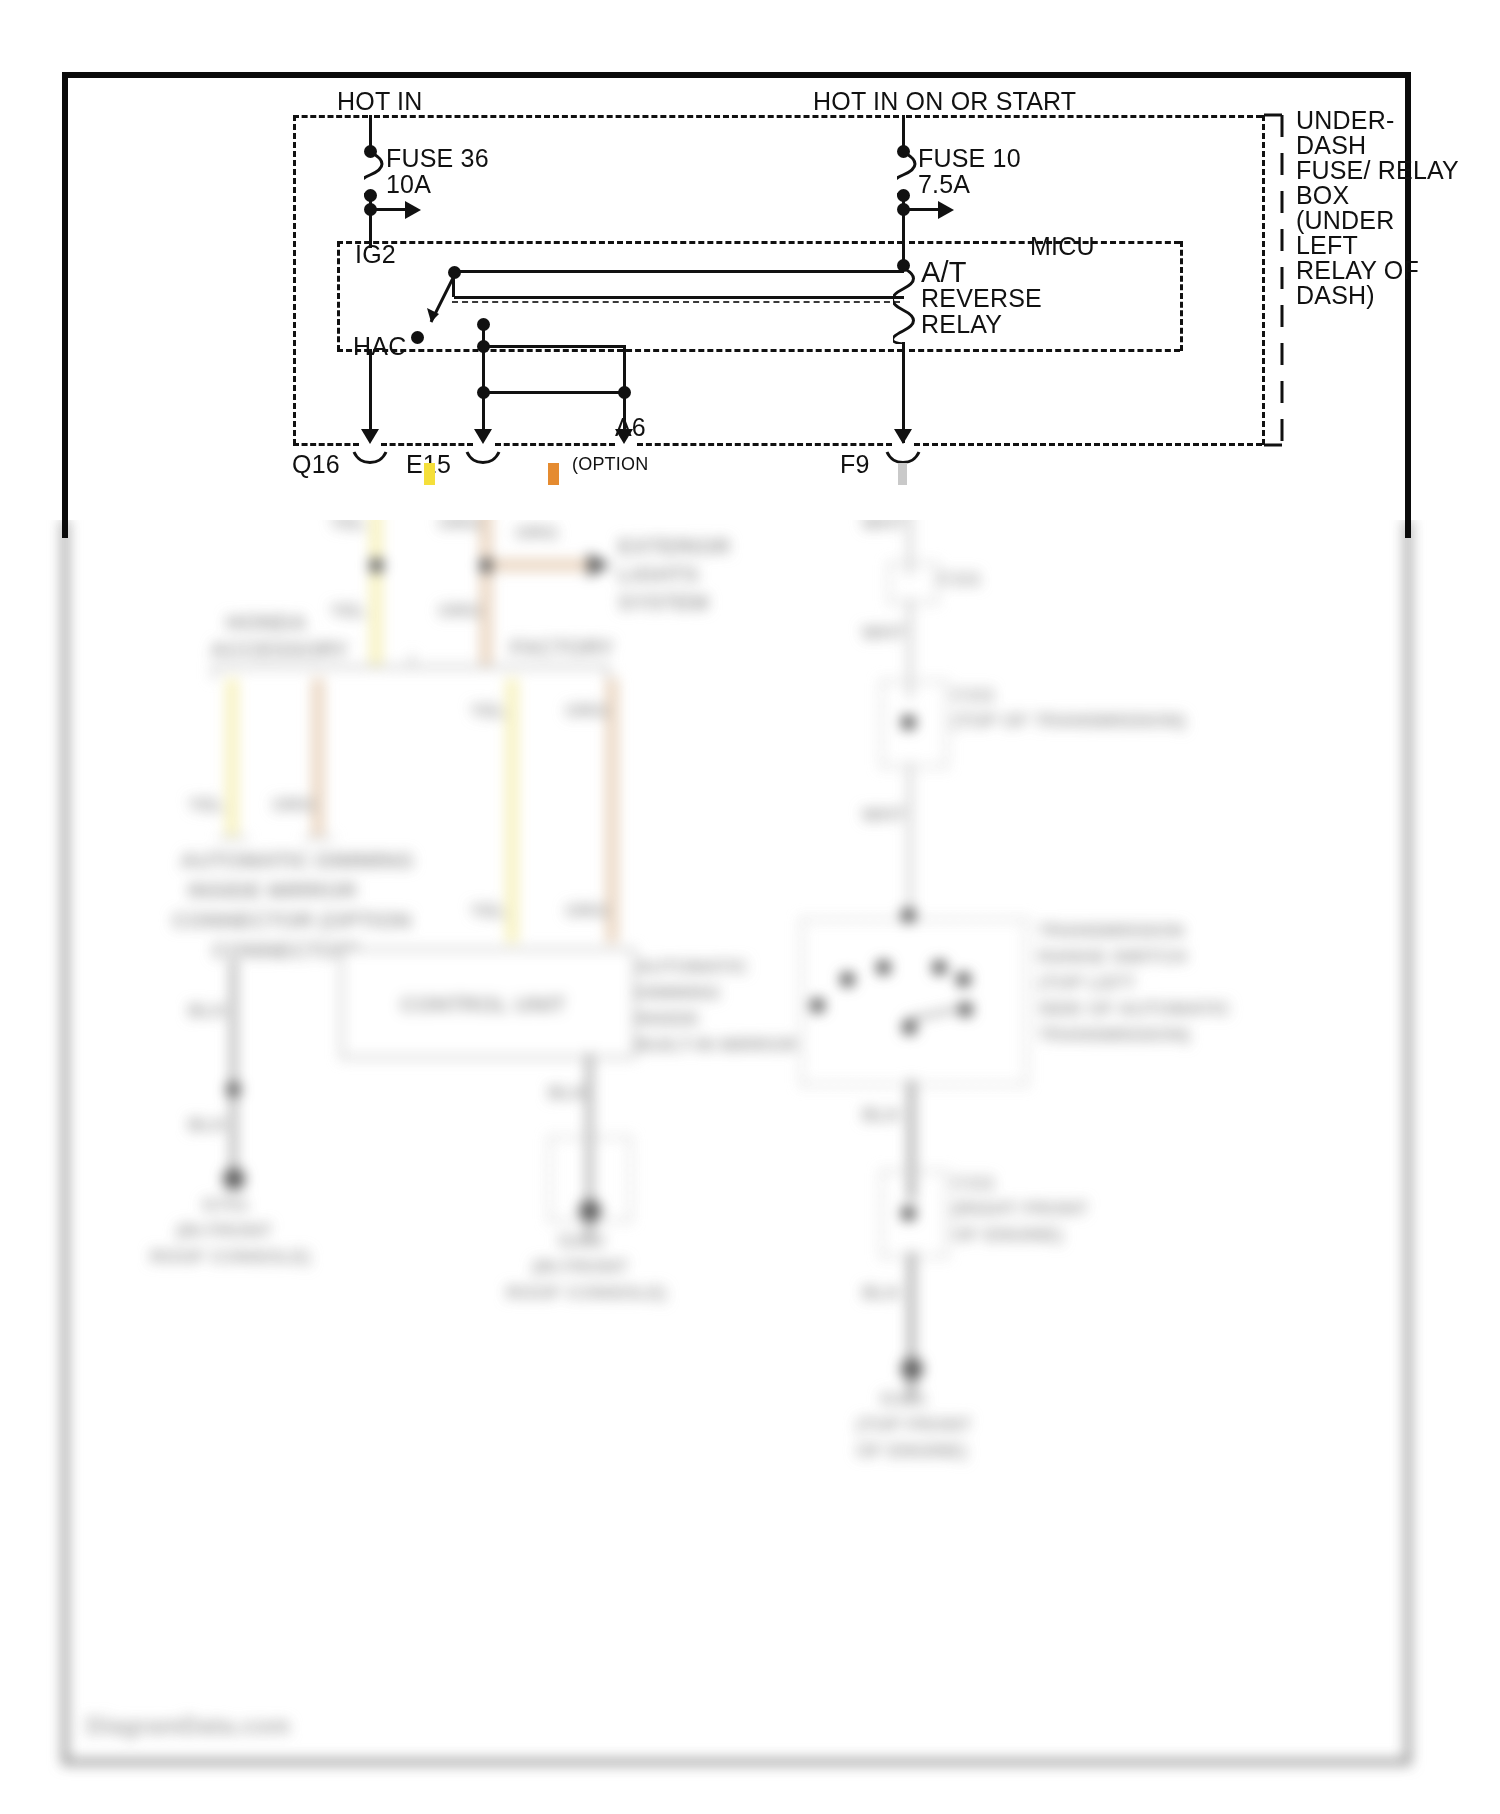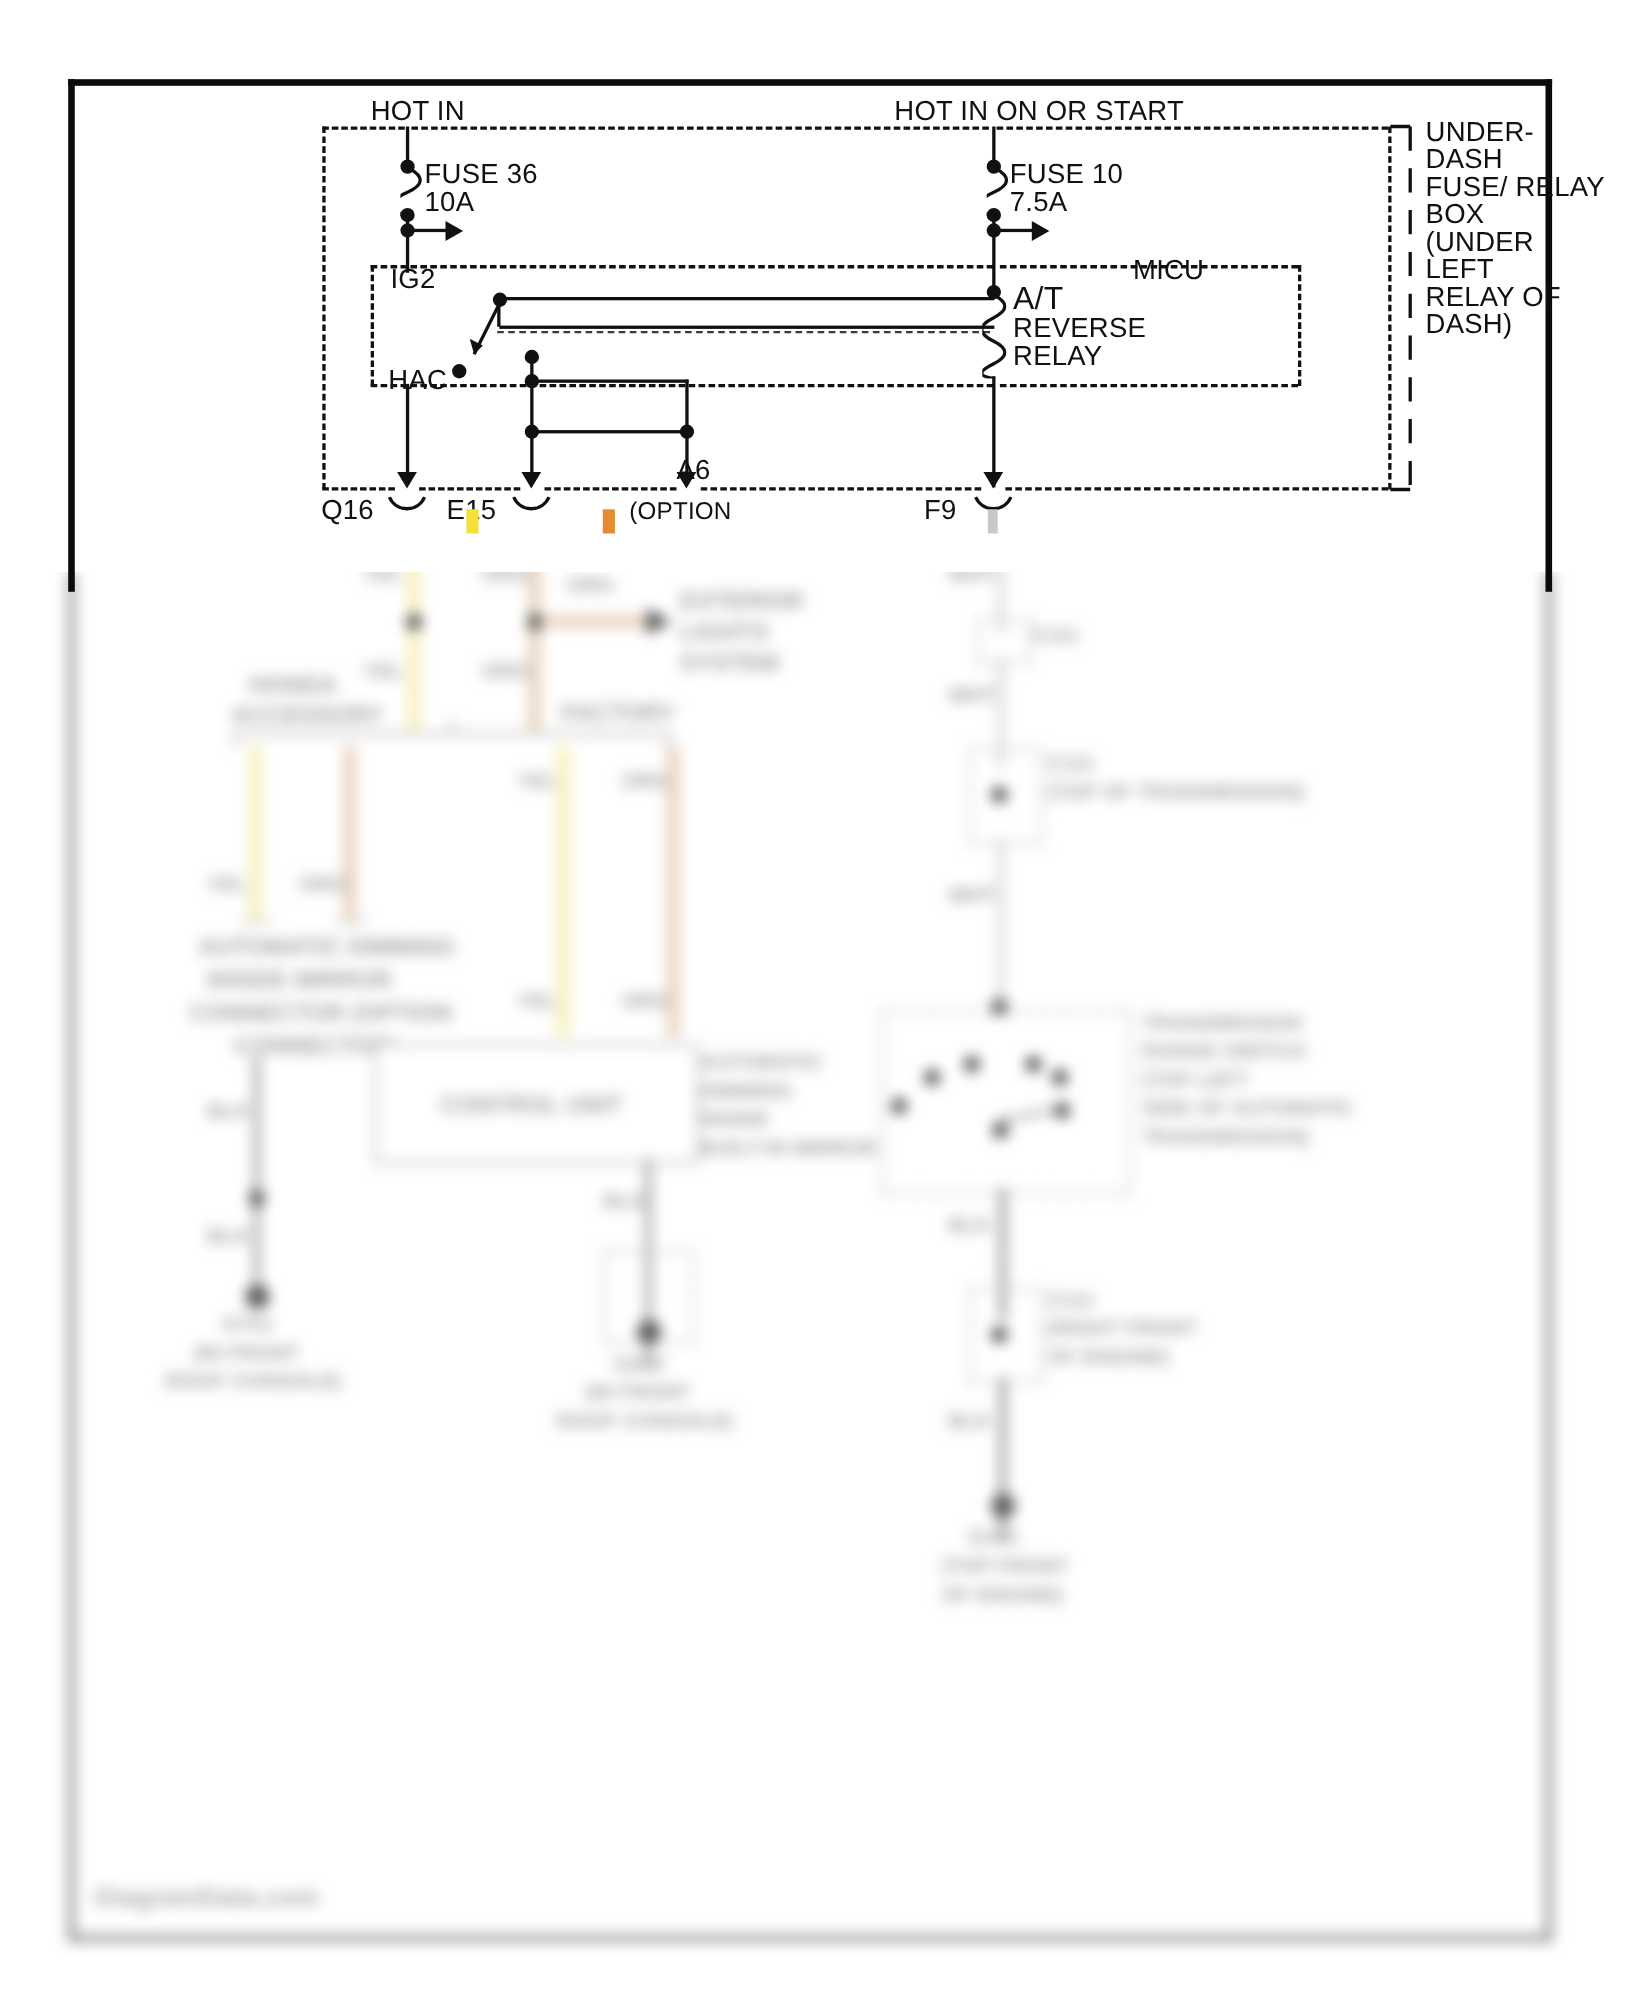--- a/index.html
+++ b/index.html
@@ -318,21 +318,21 @@
   <svg class="cup" style="left:352px;top:450px;" viewBox="0 0 36 18">
     <path d="M2 2 C8 16, 28 16, 34 2" fill="none" stroke="#111" stroke-width="3"></path>
   </svg>
   <div class="txt" style="left:292px;top:450px;font-size:25px;">Q16</div>
 
   <svg class="cup" style="left:465px;top:450px;" viewBox="0 0 36 18">
     <path d="M2 2 C8 16, 28 16, 34 2" fill="none" stroke="#111" stroke-width="3"></path>
   </svg>
   <div class="txt" style="left:406px;top:450px;font-size:25px;">E15</div>
 
-  <div class="txt" style="left:572px;top:450px;font-size:22px;text-align:right;">(OPTION</div>
+  <div class="txt" style="left:572px;top:450px;font-size:18px;text-align:right;">(OPTION</div>
 
   <svg class="cup" style="left:885px;top:450px;" viewBox="0 0 36 18">
     <path d="M2 2 C8 16, 28 16, 34 2" fill="none" stroke="#111" stroke-width="3"></path>
   </svg>
   <div class="txt" style="left:840px;top:450px;font-size:25px;">F9</div>
 
   <div style="position:absolute;left:424px;top:463px;width:11px;height:22px;background:#f5df3a;"></div>
   <div style="position:absolute;left:548px;top:463px;width:11px;height:22px;background:#e58b30;"></div>
   <div style="position:absolute;left:898px;top:463px;width:9px;height:22px;background:#c9c9c9;"></div>
 

